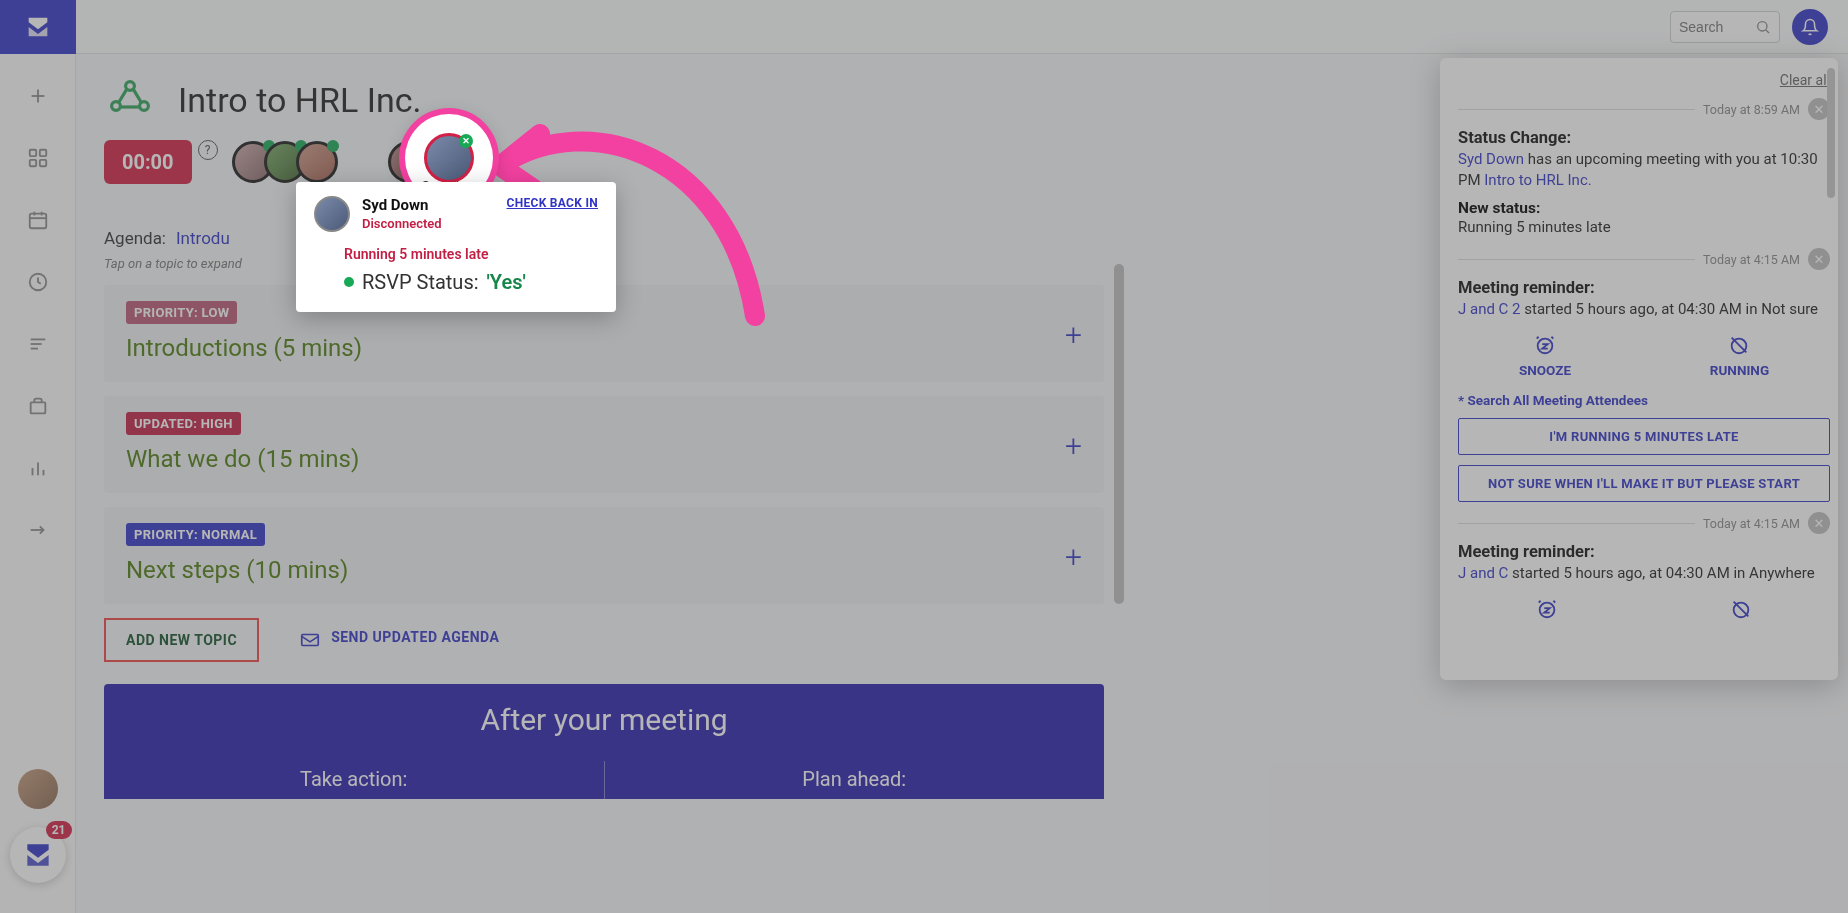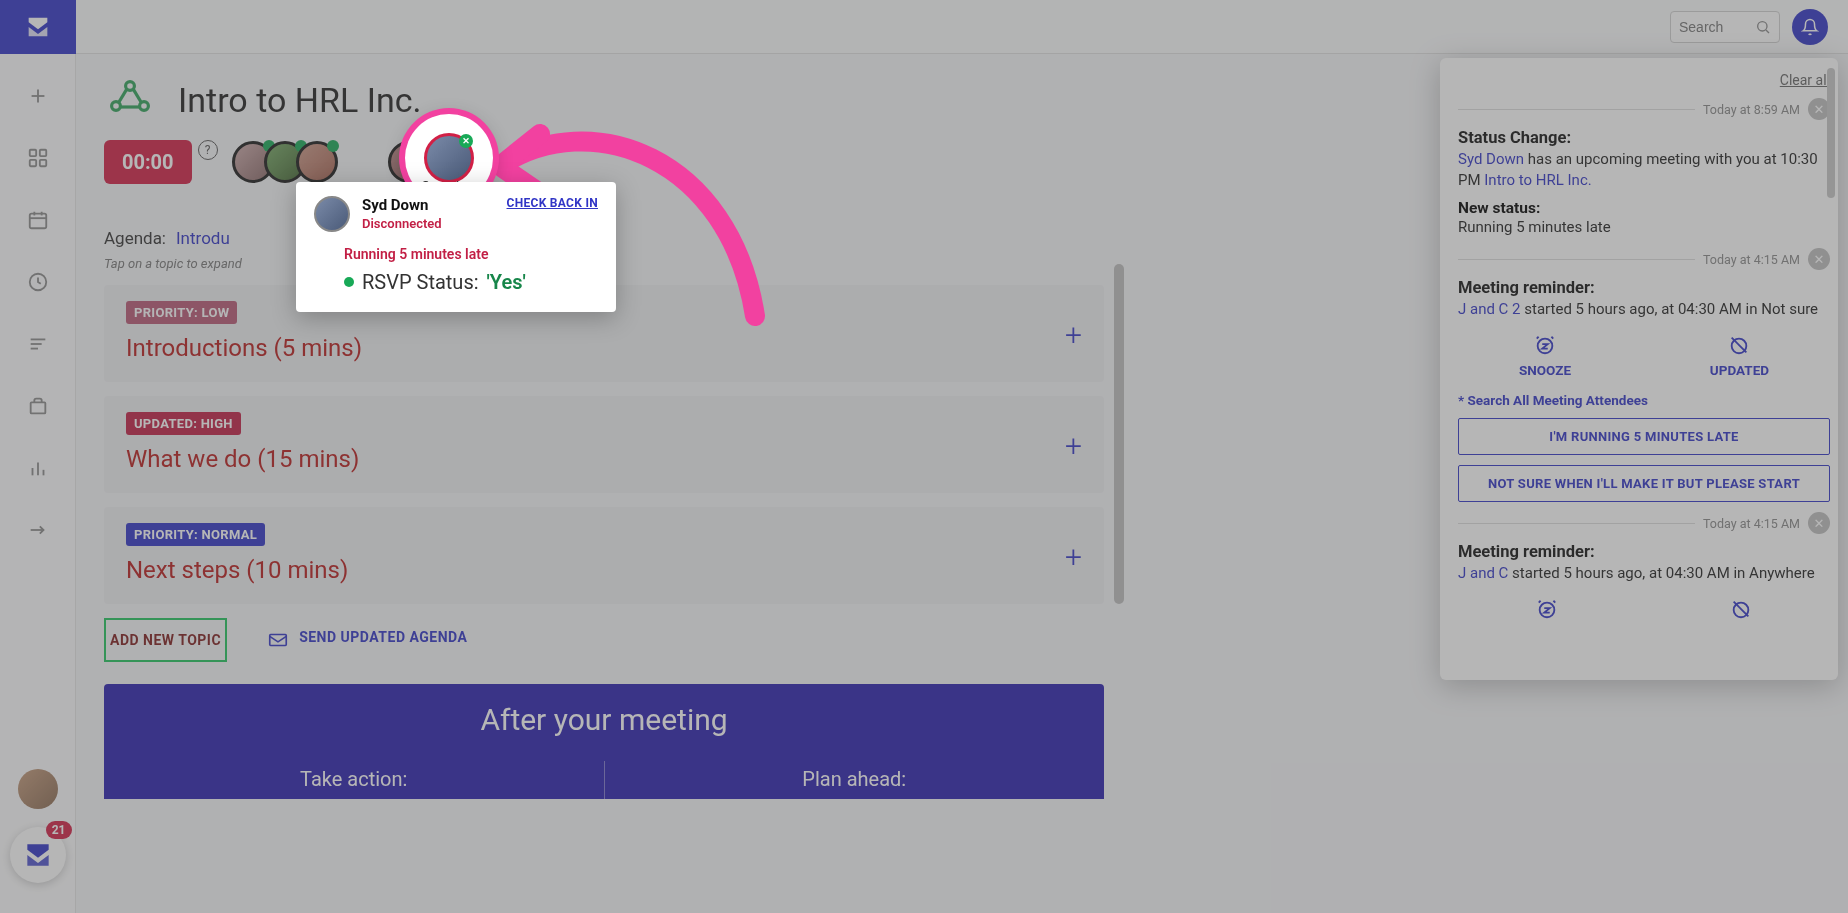--- a/index.html
+++ b/index.html
@@ -239,34 +239,34 @@
     color: #fff;
     font-size: 13px;
     font-weight: 700;
     padding: 4px 8px;
     border-radius: 3px;
     letter-spacing: 0.3px;
   }
   .pr-low { background: #b04060; opacity:0.85;}
   .pr-high { background: #c21f45; }
   .pr-normal { background: #3135c6; }
-  .topic-title { font-size: 24px; color: #b91c1c; margin-top: 10px; }
+  .topic-title { font-size: 24px; color: #4d7c0f; margin-top: 10px; }
   .plus-btn {
     position: absolute;
     right: 22px; top: 50%; transform: translateY(-50%);
     color: #3135c6; font-size: 30px; font-weight: 300;
   }
   .action-row { display:flex; align-items:center; gap: 40px; margin-top: 6px; }
   .add-topic-btn {
-    border: 2px solid #22c55e;
-    color: #7f1d1d;
+    border: 2px solid #ef4444;
+    color: #14532d;
     font-weight: 700;
     font-size: 14px;
     letter-spacing: 0.5px;
-    padding: 12px 4px;
+    padding: 12px 20px;
     background: transparent;
   }
   .send-agenda {
     display:flex; align-items:flex-start; gap:10px;
     color:#3135c6; font-weight:700; font-size:14px; letter-spacing:0.5px;
   }
   .after-banner {
     background: #2a1fae;
     color: #fff;
     margin-top: 22px;
@@ -624,21 +624,21 @@
           <path d="M5 3 3 5"></path>
           <path d="M19 3l2 2"></path>
         </svg>
       <span>SNOOZE</span>
     </div>
     <div class="notif-action">
       <svg viewBox="0 0 24 24" fill="none" stroke="currentColor" stroke-width="2">
           <circle cx="12" cy="13" r="8"></circle>
           <line x1="4" y1="4" x2="20" y2="20"></line>
         </svg>
-      <span>UPDATED</span>
+      <span>RUNNING</span>
     </div>
   </div>
   <div class="note-star">* Search All Meeting Attendees</div>
   <div class="notif-btn">I'M RUNNING 5 MINUTES LATE</div>
   <div class="notif-btn">NOT SURE WHEN I'LL MAKE IT BUT PLEASE START</div>
 
   <div class="notif-ts-row">
       <span>Today at 4:15 AM</span>
       <span class="x">✕</span>
     </div>

